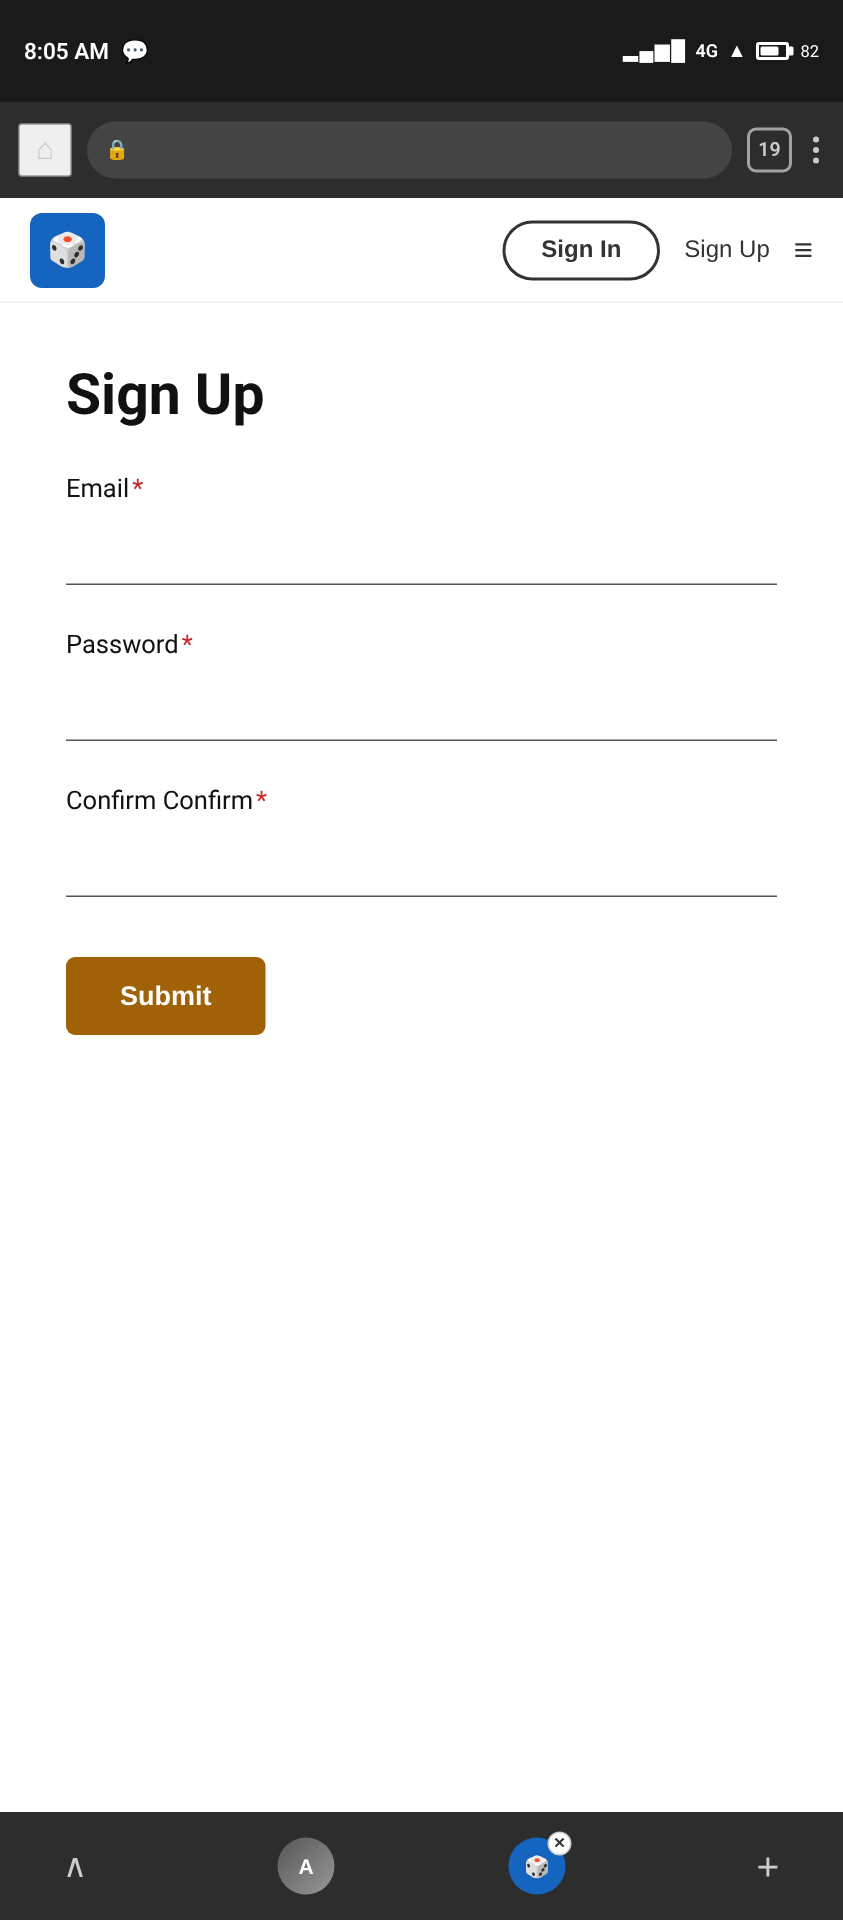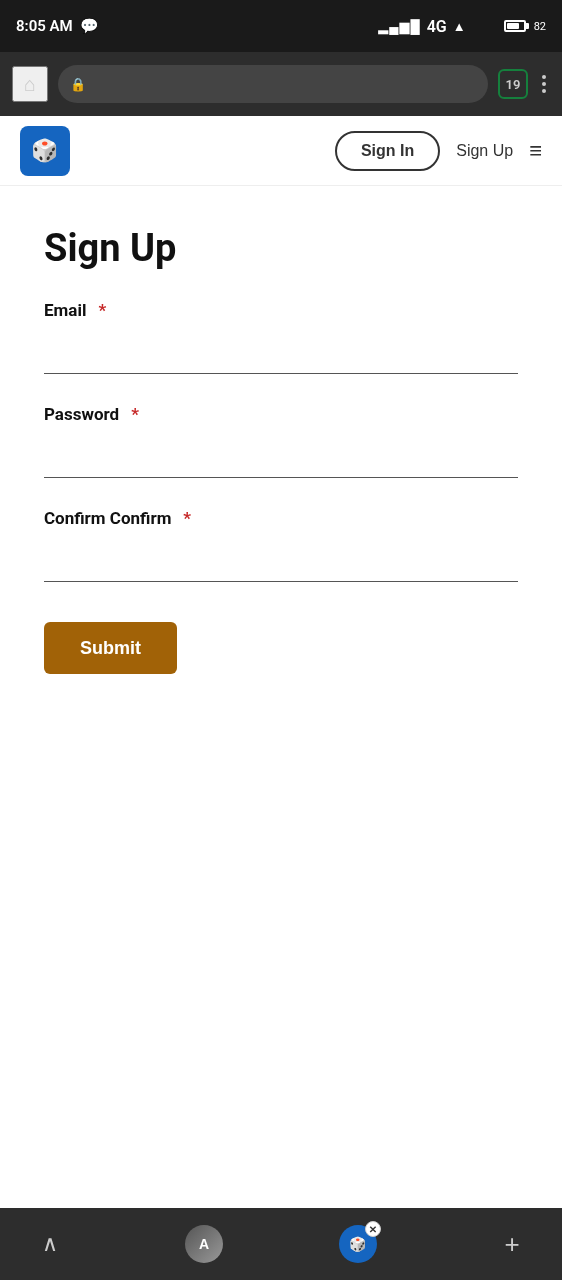--- a/index.html
+++ b/index.html
@@ -11,21 +11,21 @@
       font-family: -apple-system, BlinkMacSystemFont, 'Segoe UI', Roboto, sans-serif;
       background: #fff;
       overflow: hidden;
       display: flex;
       flex-direction: column;
     }
 
     
     .status-bar {
       width: 100%;
-      height: 52px;
+      height: 68px;
       background: #1a1a1a;
       display: flex;
       align-items: center;
       justify-content: space-between;
       padding: 0 16px;
       flex-shrink: 0;
     }
     .status-left {
       display: flex;
       align-items: center;
@@ -38,21 +38,20 @@
       display: flex;
       align-items: center;
       gap: 6px;
       color: #fff;
       font-size: 12px;
     }
     .battery-box {
       display: flex;
       align-items: center;
       gap: 2px;
-      margin-left: 32px;
     }
     .battery-indicator {
       width: 22px;
       height: 12px;
       border: 2px solid #fff;
       border-radius: 2px;
       position: relative;
       display: inline-flex;
       align-items: center;
       padding: 1px;
@@ -111,21 +110,21 @@
       font-size: 13px;
     }
     .address-text {
       color: #ddd;
       font-size: 14px;
       flex: 1;
     }
     .tab-count {
       width: 30px;
       height: 30px;
-      border: 2px solid #15803d;
+      border: 2px solid #a3a3a3;
       border-radius: 6px;
       display: flex;
       align-items: center;
       justify-content: center;
       color: #ccc;
       font-size: 13px;
       font-weight: 600;
     }
     .menu-dots {
       color: #ccc;
@@ -206,25 +205,25 @@
       color: #111;
       margin-bottom: 30px;
     }
 
     
     .form-group {
       margin-bottom: 30px;
     }
     .form-label {
       font-size: 17px;
-      font-weight: 700;
+      font-weight: 400;
       color: #111;
       display: flex;
       align-items: center;
-      gap: 12px;
+      gap: 2px;
       margin-bottom: 10px;
     }
     .required-star {
       color: #c62828;
       font-size: 17px;
     }
     .form-input {
       width: 100%;
       height: 44px;
       border: none;
@@ -322,21 +321,21 @@
 </head>
 <body>
 
 <div class="status-bar">
   <div class="status-left">
     <span>8:05 AM</span>
     <span>💬</span>
   </div>
   <div class="status-right">
     <span style="font-size:13px; letter-spacing:1px;">▂▄▆█</span>
-    <span style="font-size:16px; font-weight:600;">4G</span>
+    <span style="font-size:12px; font-weight:600;">4G</span>
     <span style="font-size:13px;">▲</span>
     <div class="battery-box">
       <div class="battery-indicator">
         <div class="battery-fill"></div>
       </div>
       <span style="font-size:11px; color:#fff; margin-left:6px;">82</span>
     </div>
   </div>
 </div>
 

